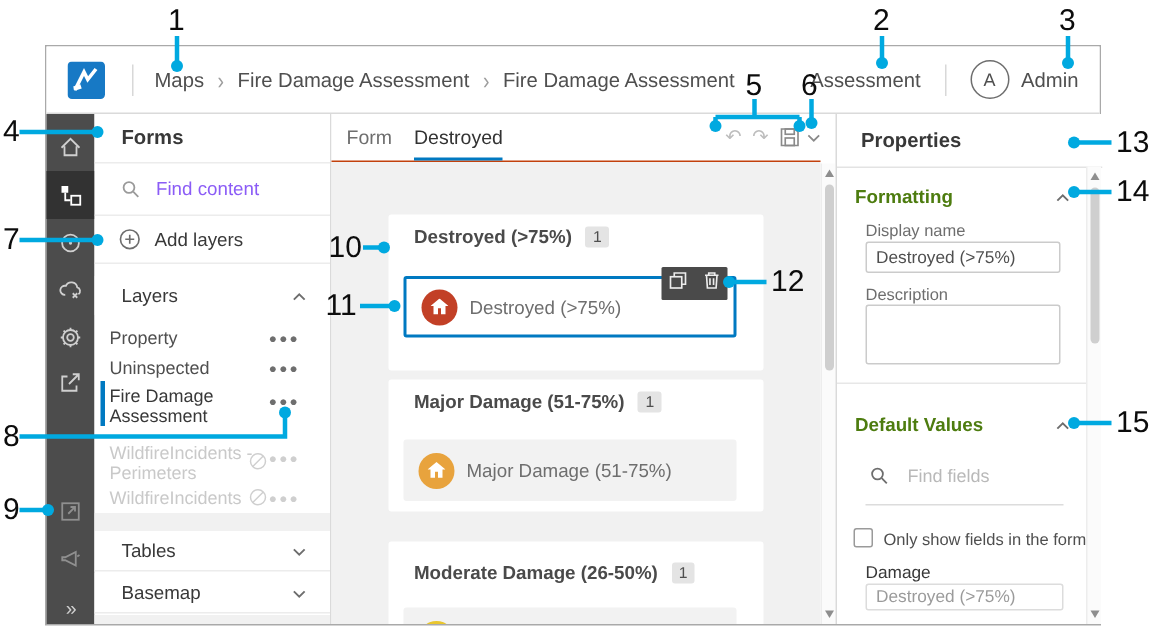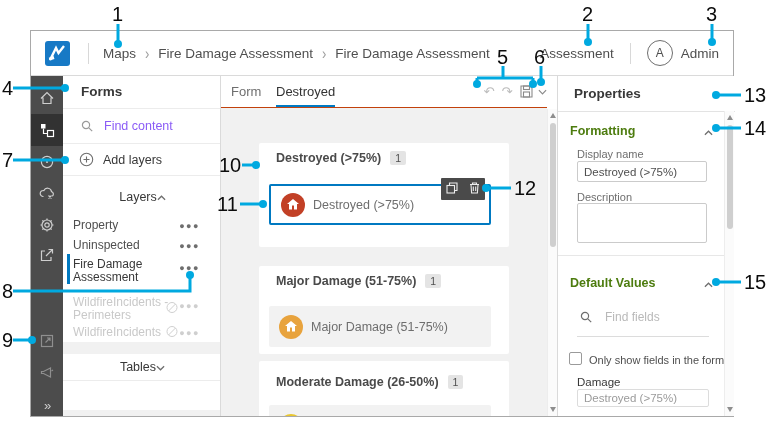--- a/index.html
+++ b/index.html
@@ -36,21 +36,21 @@
 
   
   .forms{position:absolute;left:32px;top:45px;width:158px;height:340px;background:#fff;
          border-right:1px solid #dadada;overflow:hidden;}
   .forms-title{position:absolute;left:18px;top:8px;font-size:13.5px;font-weight:bold;color:#383838;}
   .frow{position:absolute;left:0;right:0;border-bottom:1px solid #ececec;}
   .search-row{top:33px;height:35px;display:flex;align-items:center;padding-left:18px;gap:10px;}
   .search-ph{font-size:12.5px;color:#8b5cf6;}
   .addl-row{top:68px;height:32px;display:flex;align-items:center;padding-left:16px;gap:9px;}
   .addl-label{font-size:12.5px;color:#383838;}
-  .sec-head{display:flex;align-items:center;justify-content:center;padding:0 16px 0 18px;
+  .sec-head{display:flex;align-items:center;justify-content:space-between;padding:0 16px 0 18px;
             font-size:12.5px;color:#383838;background:#fff;}
   .layers-head{top:106px;height:28px;border-bottom:none;}
   .layer-item{position:absolute;left:0;right:0;padding-left:10px;font-size:12px;color:#4f4f4f;line-height:13px;}
   .layer-item .nm{display:inline-block;width:104px;}
   .dots{position:absolute;right:20px;top:50%;transform:translateY(-50%);color:#6e6e6e;font-size:9px;
         letter-spacing:1.5px;}
   .dim-txt{color:#c9c9c9;}
   .dots.dim-txt{color:#cfcfcf;}
   .no-icon{position:absolute;right:42px;top:50%;transform:translateY(-50%);}
   .sel-bar{position:absolute;left:4px;top:178px;width:3px;height:30px;background:#0079c1;}
@@ -252,20 +252,27 @@
       </div>
 
       <div class="gray-band" style="top:266px;height:12px"></div>
       <div class="abs sec-head" style="top:278px;height:27px;left:0;right:0;border-bottom:1px solid #ececec">
         <span>Tables</span>
         <span class="chev-btn">
           <svg width="9" height="6" viewBox="0 0 10 6">
               <polyline points="1,1 5,5 9,1"></polyline>
             </svg></span>
       </div>
+      <div class="abs sec-head" style="top:306px;height:27px;left:0;right:0;border-bottom:1px solid #ececec">
+        <span>Basemap</span>
+        <span class="chev-btn">
+          <svg width="9" height="6" viewBox="0 0 10 6">
+              <polyline points="1,1 5,5 9,1"></polyline>
+            </svg></span>
+      </div>
       <div class="gray-band" style="top:334px;bottom:0"></div>
     </div>
 
     <div class="center">
       <div class="tabbar">
         <span class="tab" style="left:10px">Form</span>
         <span class="tab active" style="left:55px">Destroyed</span>
         <span class="tb-ico undo-redo" style="left:260px">↶</span>
         <span class="tb-ico undo-redo" style="left:278px">↷</span>
         <span class="tb-ico" style="left:297px">
@@ -303,21 +310,21 @@
           <div class="tcard selected" style="top:41px">
             <span class="tpl-circle" style="background: rgb(194, 64, 38);">
               <svg width="12" height="11" viewBox="0 0 12 11">
                   <path d="M6 0 L12 5 H10 V10.5 H7 V6.5 H5 V10.5 H2 V5 H0 Z" fill="#fff"></path>
                 </svg>
               </span>
             <span class="tcard-label">Destroyed (&gt;75%)</span>
           </div>
         </div>
 
-        <div class="block" style="top:158px;height:88px">
+        <div class="block" style="top:145px;height:88px">
           <div class="blk-head">
             <span class="blk-title">Major Damage (51-75%)</span>
             <span class="badge">1</span>
           </div>
           <div class="tcard" style="top:40px">
             <span class="tpl-circle" style="background: rgb(232, 163, 61);">
               <svg width="12" height="11" viewBox="0 0 12 11">
                   <path d="M6 0 L12 5 H10 V10.5 H7 V6.5 H5 V10.5 H2 V5 H0 Z" fill="#fff"></path>
                 </svg>
               </span>

